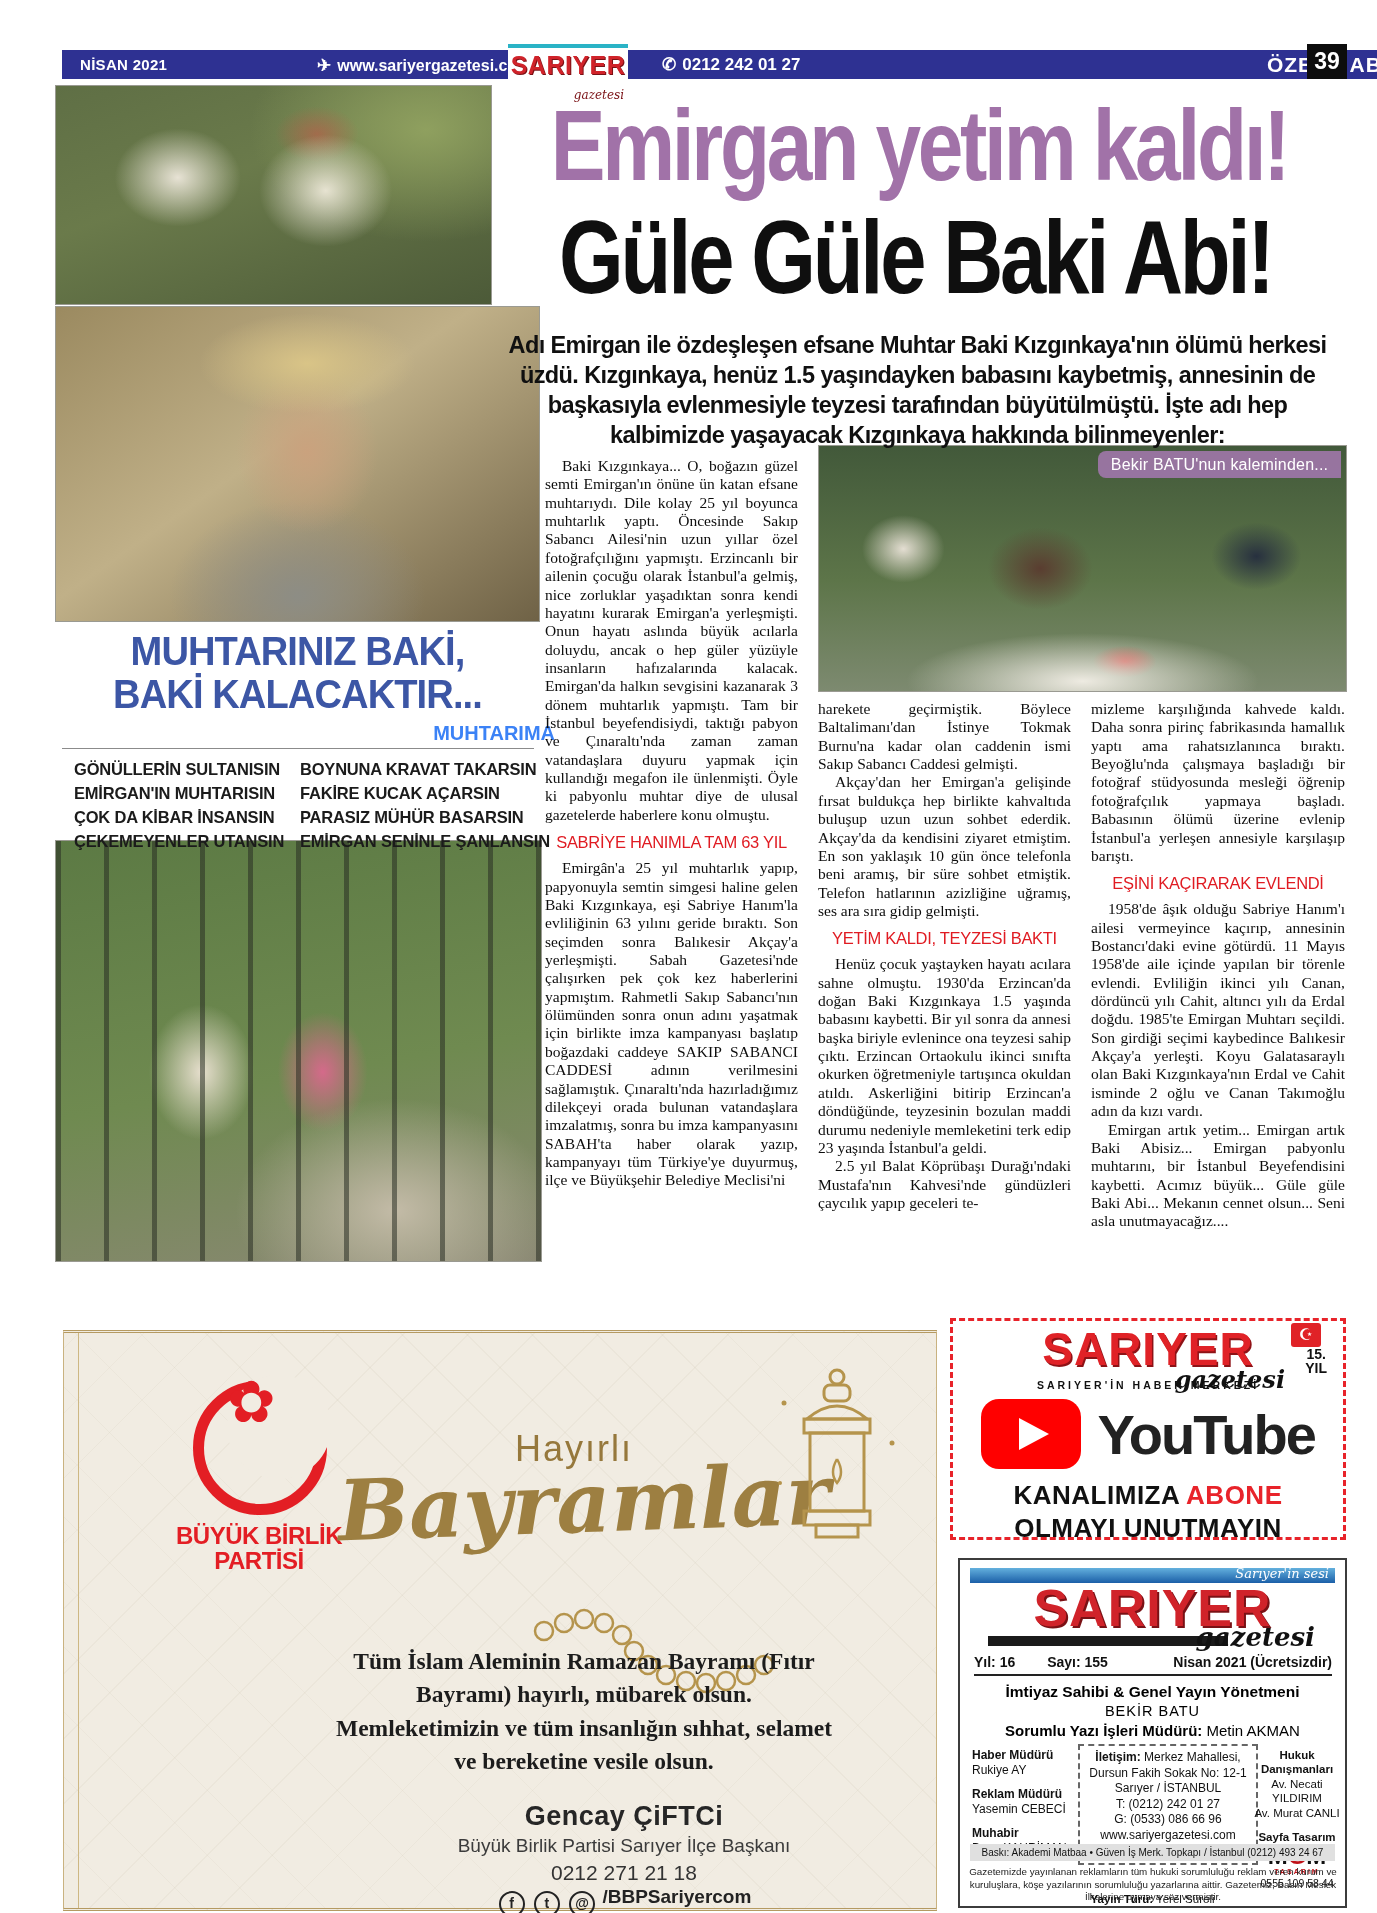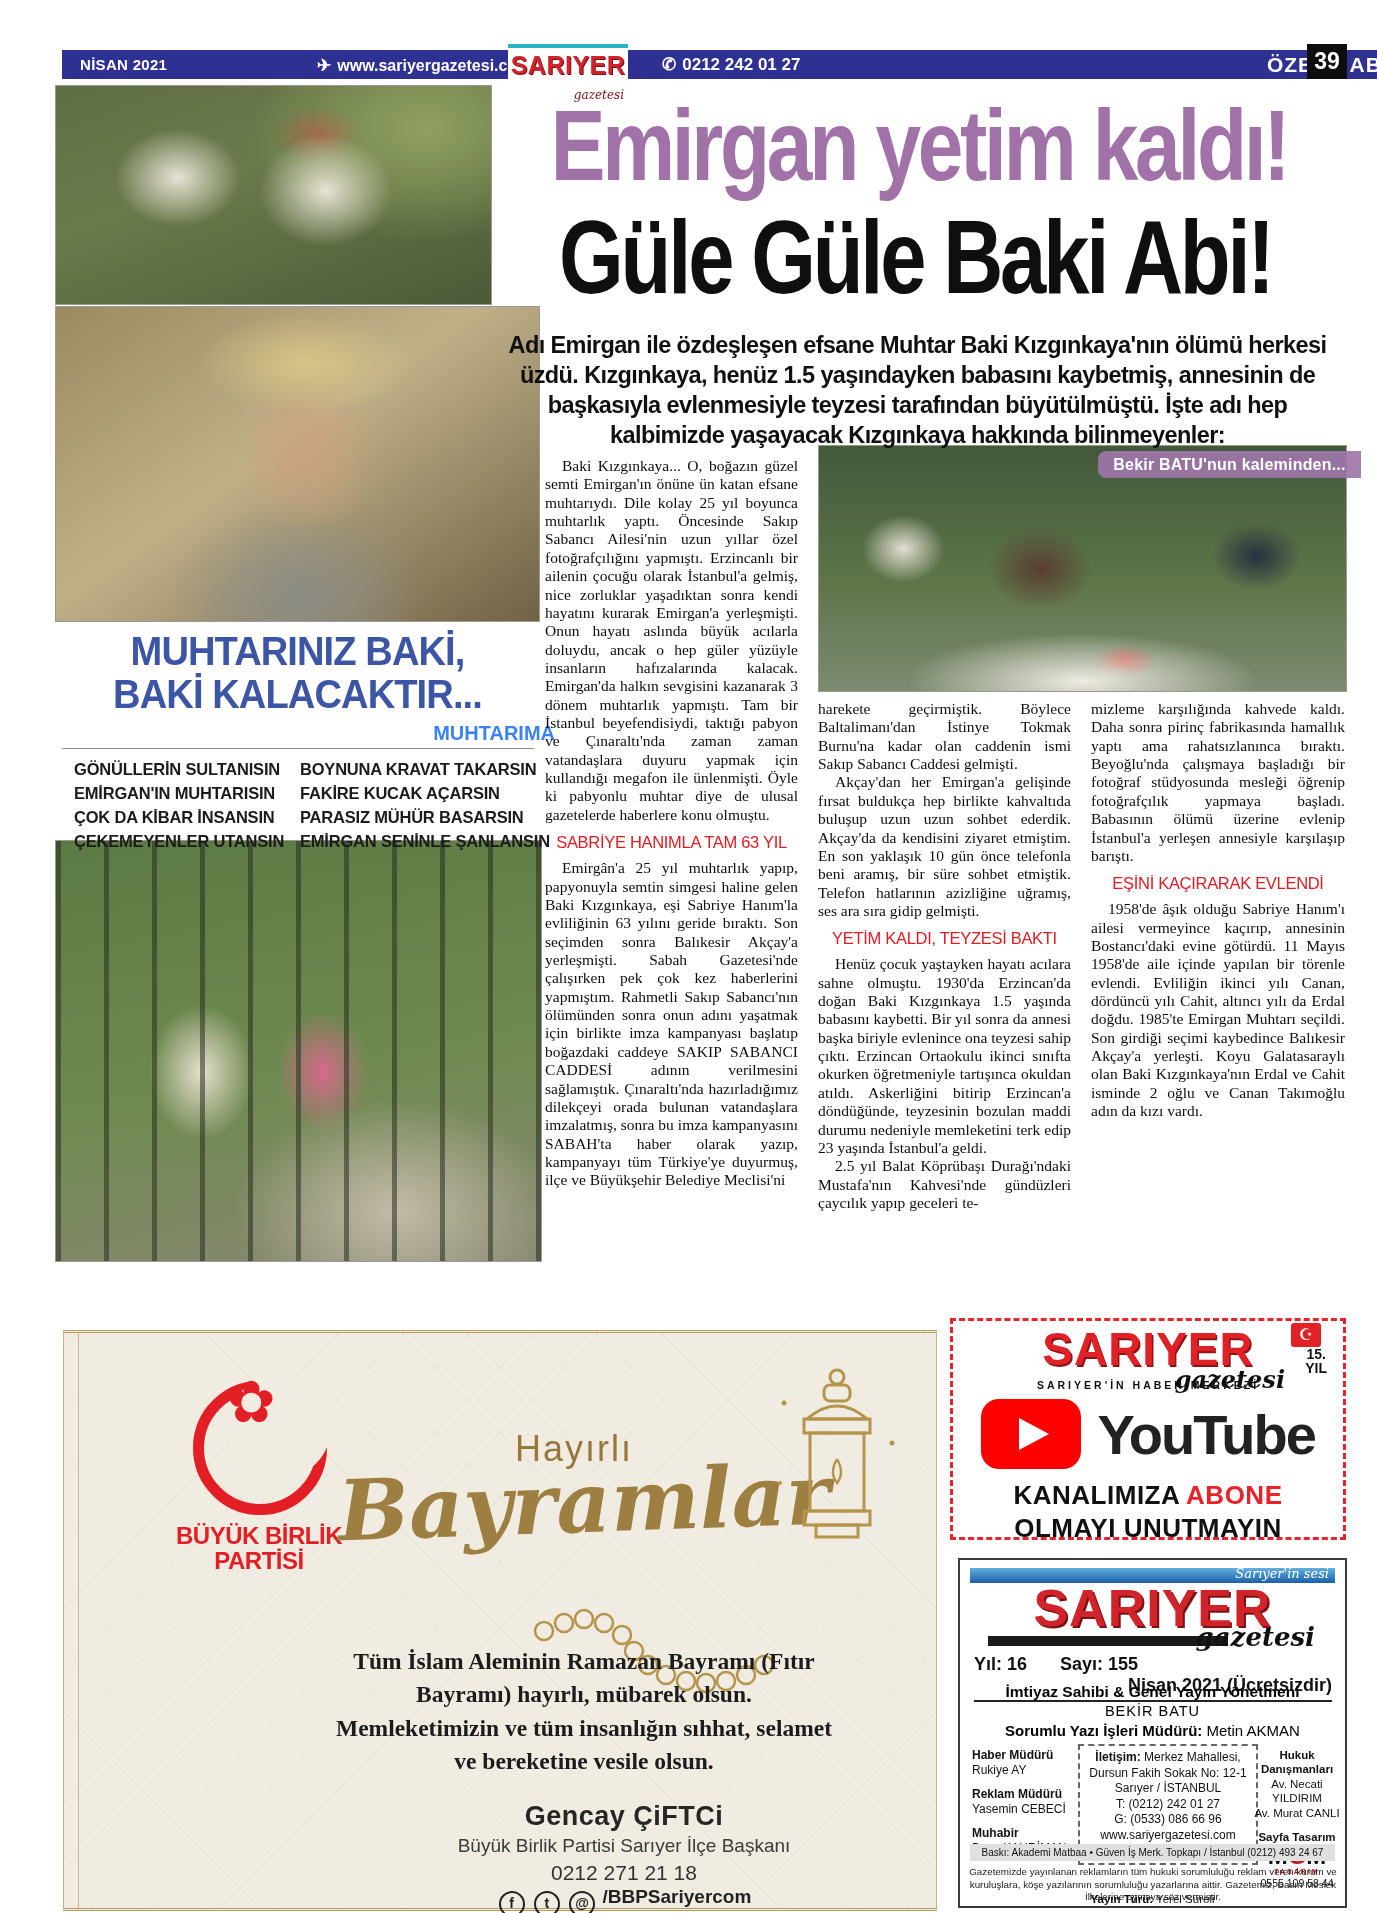--- a/index.html
+++ b/index.html
@@ -77,22 +77,22 @@
   
   .col{width:253px;color:#0d0d0d;}
   .col1{left:545px;top:457px;}
   .col2{left:818px;top:700px;}
   .col3{left:1091px;top:700px;width:254px;}
   .col p{font-family:"Liberation Serif",serif;font-size:15.5px;line-height:1.185;text-align:justify;
          margin:0;text-indent:17px;}
   .col p.noind{text-indent:0;}
   .redhead{font-weight:normal;font-size:16.5px;color:#e01b22;text-align:center;margin:9px 0 7px;
            letter-spacing:-.3px;}
-  .badge{left:1098px;top:451px;width:263px;height:27px;background:rgba(158,118,168,.92);
-         border-radius:8px 0 0 8px;color:#fff;font-size:16px;font-weight:bold;text-align:center;
+  .badge{left:1098px;top:451px;width:243px;height:27px;background:rgba(158,118,168,.92);
+         border-radius:8px 0 0 8px;color:#fff;font-size:16px;font-weight:normal;text-align:center;
          line-height:27px;letter-spacing:.2px;}
 
   
   .bbp{left:63px;top:1330px;width:872px;height:575px;background:#f1ece2;
        border:1px solid #c9b280;border-top:3px double #b59a62;border-bottom:3px double #b59a62;
        background-image:
          repeating-linear-gradient(45deg,rgba(190,175,150,.10) 0 1px,transparent 1px 46px),
          repeating-linear-gradient(-45deg,rgba(190,175,150,.10) 0 1px,transparent 1px 46px);}
   .bbp-inner-line{position:absolute;left:14px;top:0;bottom:0;width:0;border-left:1px solid #cdb783;}
   .bbp-logo{position:absolute;left:80px;top:48px;width:230px;text-align:center;}
@@ -152,21 +152,21 @@
   .mast-blue{position:absolute;left:10px;right:10px;top:8px;height:15px;
              background:linear-gradient(180deg,#63b0dd 0%,#1b5fa8 100%);}
   .mast-slogan{position:absolute;right:6px;top:-2px;color:#fff;font-family:"DejaVu Serif",serif;
                font-style:italic;font-size:13px;}
   .mast-logo{position:absolute;left:0;top:22px;width:100%;text-align:center;font-weight:900;
              font-size:52px;color:#d0232a;letter-spacing:1px;line-height:1;
              text-shadow:2px 2px 0 #7a1115;}
   .mast-bar{position:absolute;left:28px;top:76px;width:240px;height:10px;background:#1a1a1a;}
   .mast-gaz{position:absolute;right:30px;top:62px;font-family:"DejaVu Serif",serif;font-style:italic;
             font-weight:bold;font-size:26px;color:#111;}
-  .mast-issue{position:absolute;left:14px;top:94px;width:358px;font-weight:bold;font-size:18px;
+  .mast-issue{position:absolute;left:14px;top:94px;width:358px;font-weight:bold;font-size:14px;
               color:#111;border-bottom:2px solid #222;padding-bottom:4px;}
   .mast-issue .mid{margin-left:28px;} .mast-issue .right{float:right;}
   .mast-owner{position:absolute;left:0;top:122px;width:100%;text-align:center;line-height:1.3;}
   .mast-owner .l1{font-weight:bold;font-size:15.5px;}
   .mast-owner .l2{font-size:14.5px;letter-spacing:1px;}
   .mast-owner .l3{font-size:15px;}
   .mast-owner .l3 b{font-weight:bold;}
   .mast-staff{position:absolute;left:12px;top:188px;width:100px;font-size:12px;line-height:1.25;color:#111;}
   .mast-staff .role{font-weight:bold;margin-top:9px;}
   .mast-staff .role:first-child{margin-top:0;}
@@ -248,20 +248,21 @@
     <p class="noind">harekete geçirmiştik. Böylece Baltalimanı'dan İstinye Tokmak Burnu'na kadar olan caddenin ismi Sakıp Sabancı Caddesi gelmişti.</p>
     <p>Akçay'dan her Emirgan'a gelişinde fırsat buldukça hep birlikte kahvaltıda buluşup uzun uzun sohbet ederdik. Akçay'da da kendisini ziyaret etmiştim. En son yaklaşık 10 gün önce telefonla beni aramış, bir süre sohbet etmiştik. Telefon hatlarının azizliğine uğramış, ses ara sıra gidip gelmişti.</p>
     <div class="redhead">YETİM KALDI, TEYZESİ BAKTI</div>
     <p>Henüz çocuk yaştayken hayatı acılara sahne olmuştu. 1930'da Erzincan'da doğan Baki Kızgınkaya 1.5 yaşında babasını kaybetti. Bir yıl sonra da annesi başka biriyle evlenince ona teyzesi sahip çıktı. Erzincan Ortaokulu ikinci sınıfta okurken öğretmeniyle tartışınca okuldan atıldı. Askerliğini bitirip Erzincan'a döndüğünde, teyzesinin bozulan maddi durumu nedeniyle memleketini terk edip 23 yaşında İstanbul'a geldi.</p>
     <p>2.5 yıl Balat Köprübaşı Durağı'ndaki Mustafa'nın Kahvesi'nde gündüzleri çaycılık yapıp geceleri te-</p>
   </div>
   <div class="abs col col3">
     <p class="noind">mizleme karşılığında kahvede kaldı. Daha sonra pirinç fabrikasında hamallık yaptı ama rahatsızlanınca bıraktı. Beyoğlu'nda çalışmaya başladığı bir fotoğraf stüdyosunda mesleği öğrenip fotoğrafçılık yapmaya başladı. Babasının ölümü üzerine evlenip İstanbul'a yerleşen annesiyle karşılaşıp barıştı.</p>
     <div class="redhead">EŞİNİ KAÇIRARAK EVLENDİ</div>
     <p>1958'de âşık olduğu Sabriye Hanım'ı ailesi vermeyince kaçırıp, annesinin Bostancı'daki evine götürdü. 11 Mayıs 1958'de aile içinde yapılan bir törenle evlendi. Evliliğin ikinci yılı Canan, dördüncü yılı Cahit, altıncı yılı da Erdal doğdu. 1985'te Emirgan Muhtarı seçildi. Son girdiği seçimi kaybedince Balıkesir Akçay'a yerleşti. Koyu Galatasaraylı olan Baki Kızgınkaya'nın Erdal ve Cahit isminde 2 oğlu ve Canan Takımoğlu adın da kızı vardı.</p>
+    <p>Emirgan artık yetim... Emirgan artık Baki Abisiz... Emirgan pabyonlu muhtarını, bir İstanbul Beyefendisini kaybetti. Acımız büyük... Güle güle Baki Abi... Mekanın cennet olsun... Seni asla unutmayacağız....</p>
   </div>
 
   <div class="abs bbp">
     <div class="bbp-inner-line"></div>
 
     <div class="bbp-logo">
       <div class="crescent">
         <div class="ring"></div>
         <div class="cut"></div>
         <div class="rose">✿</div>

